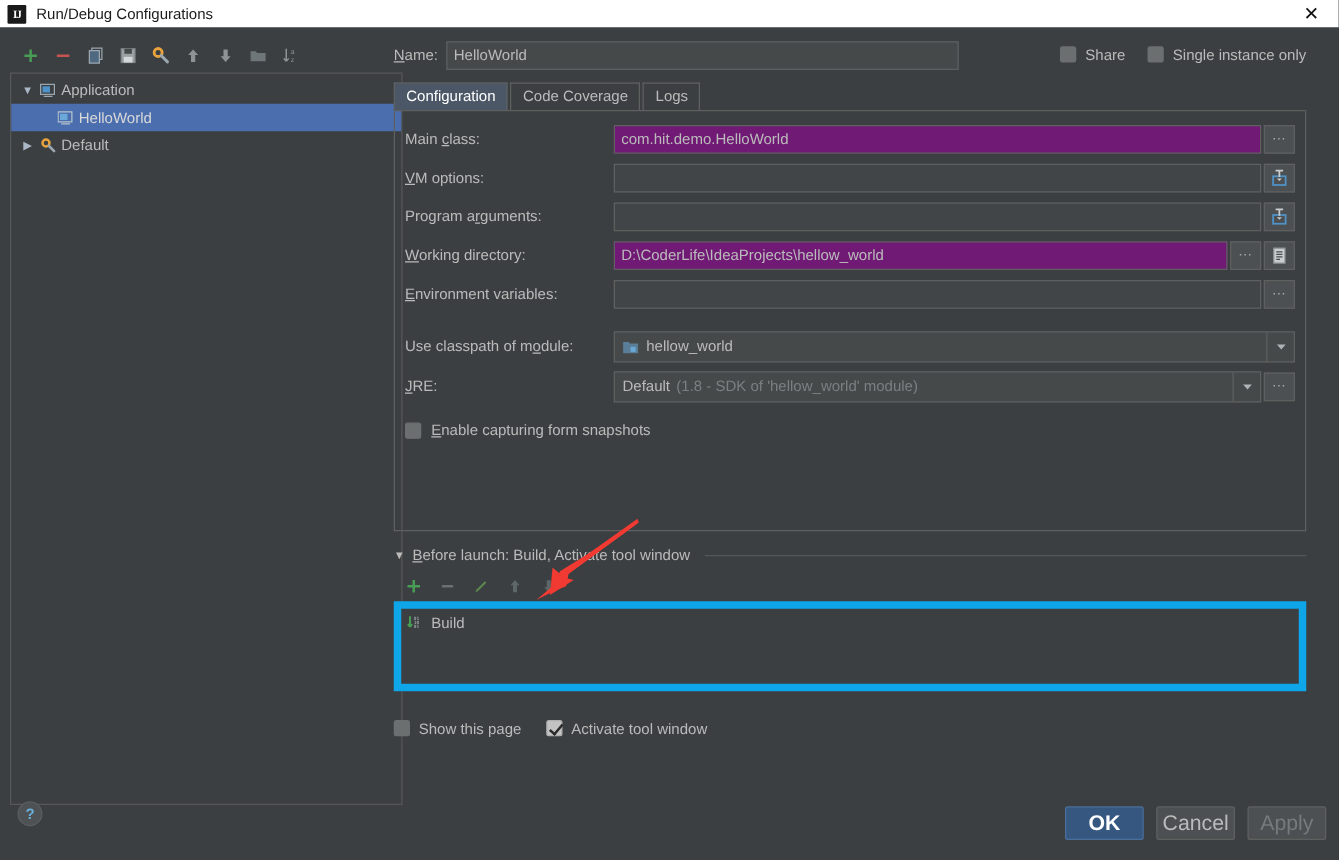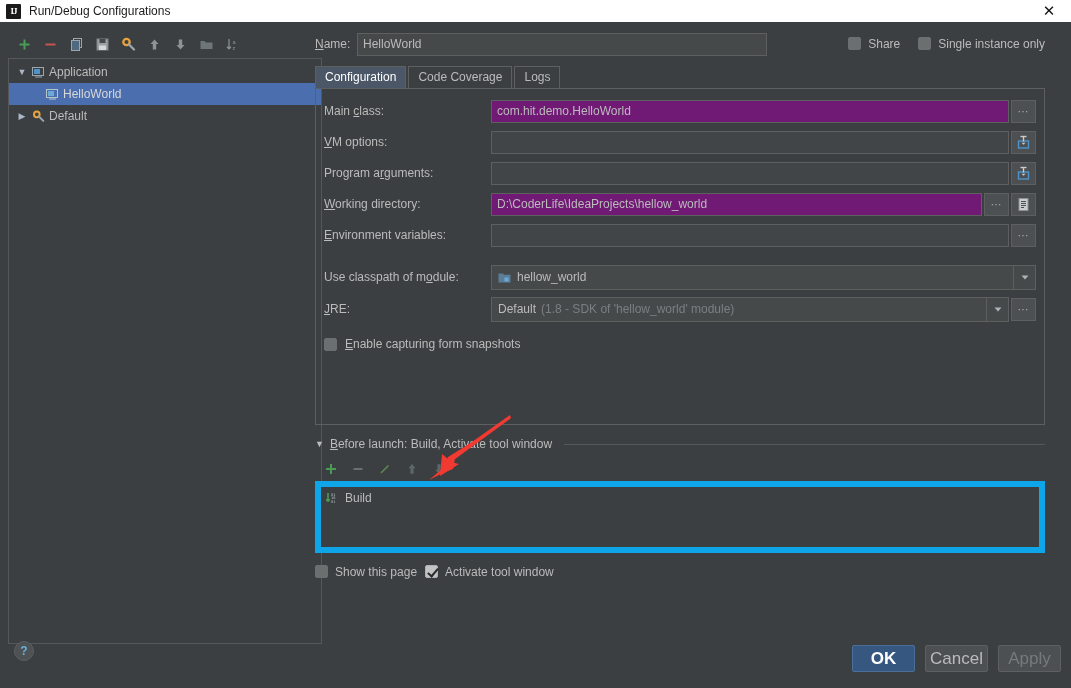--- a/index.html
+++ b/index.html
@@ -296,24 +296,24 @@
   .bl-item {
     height: 20px;
     display: flex;
     align-items: center;
     gap: 6px;
     padding-left: 4px;
     color: #bbbbbb;
     font-size: 12px;
   }
   .bl-checks {
-    margin-top: 12px;
-    display: flex;
-    align-items: center;
-    gap: 8px;
+    margin-top: 23px;
+    display: flex;
+    align-items: center;
+    gap: 20px;
   }
 
   
   .bottom {
     position: absolute;
     left: 0; bottom: 0;
     width: 1071px; height: 56px;
   }
   .help-btn {
     position: absolute;

